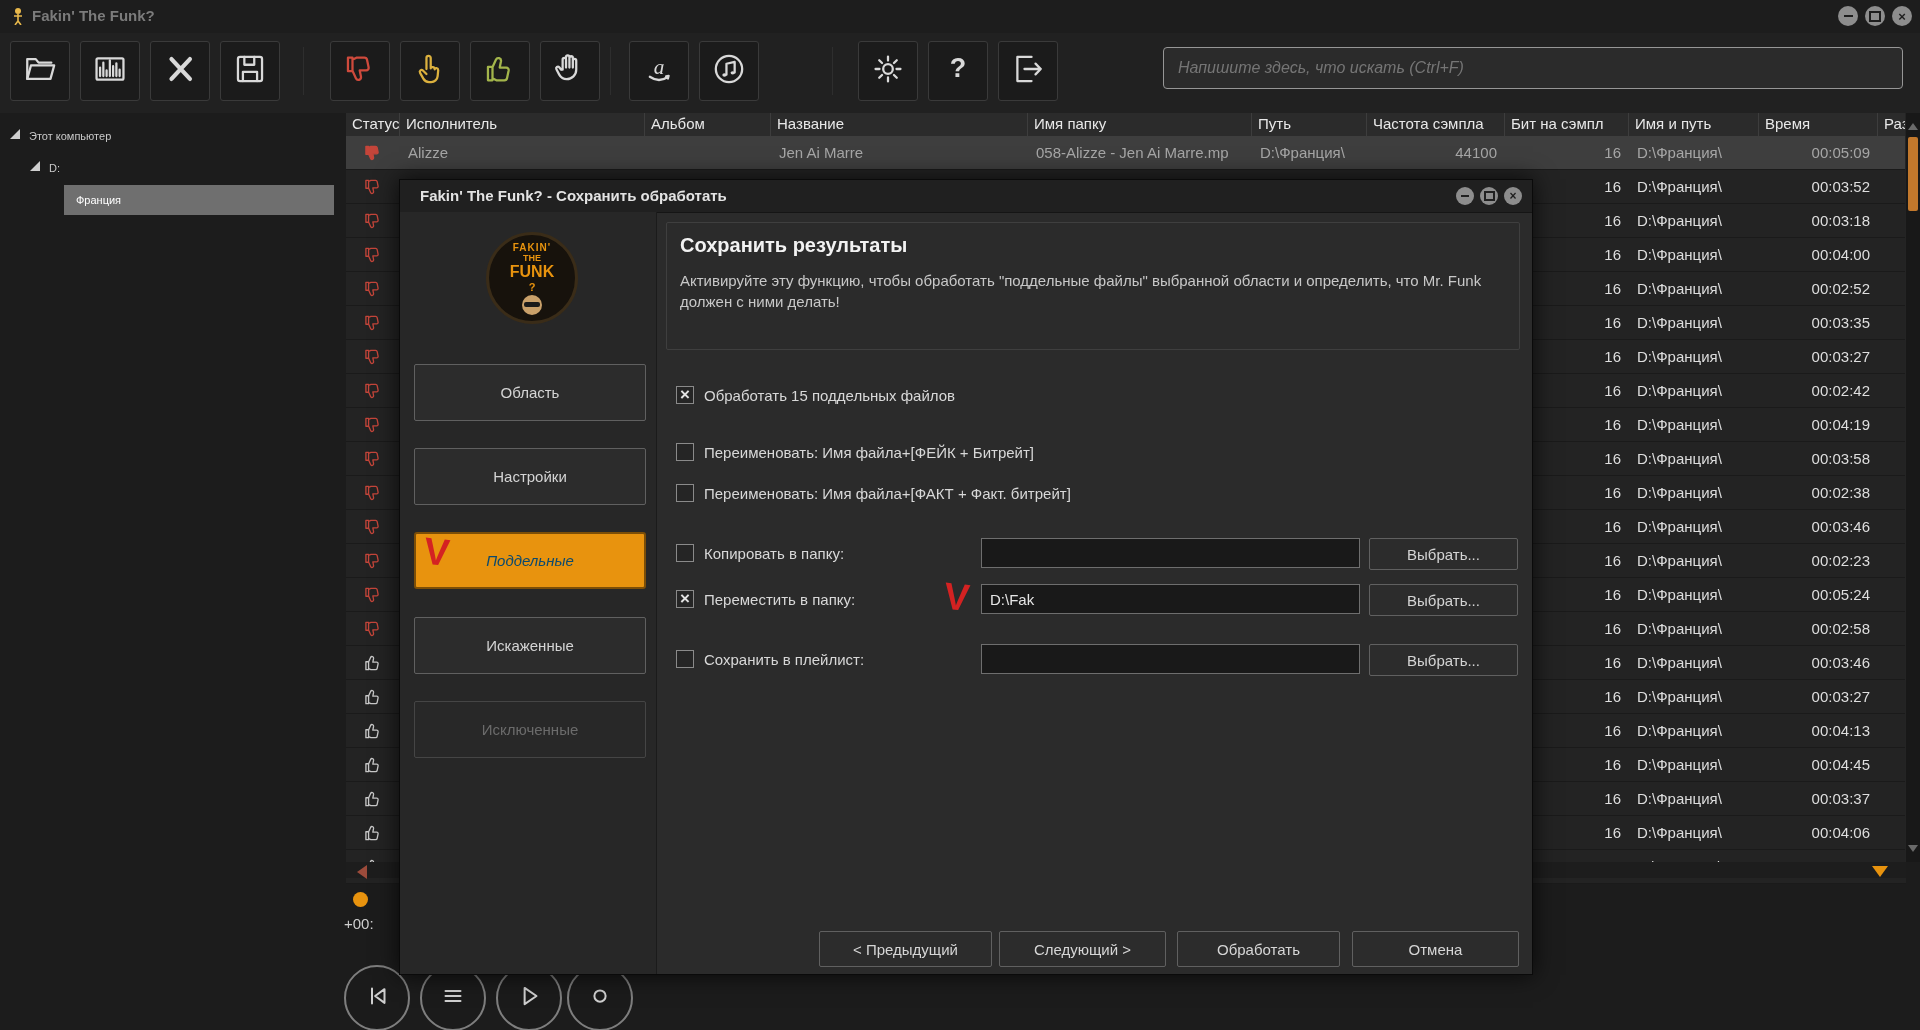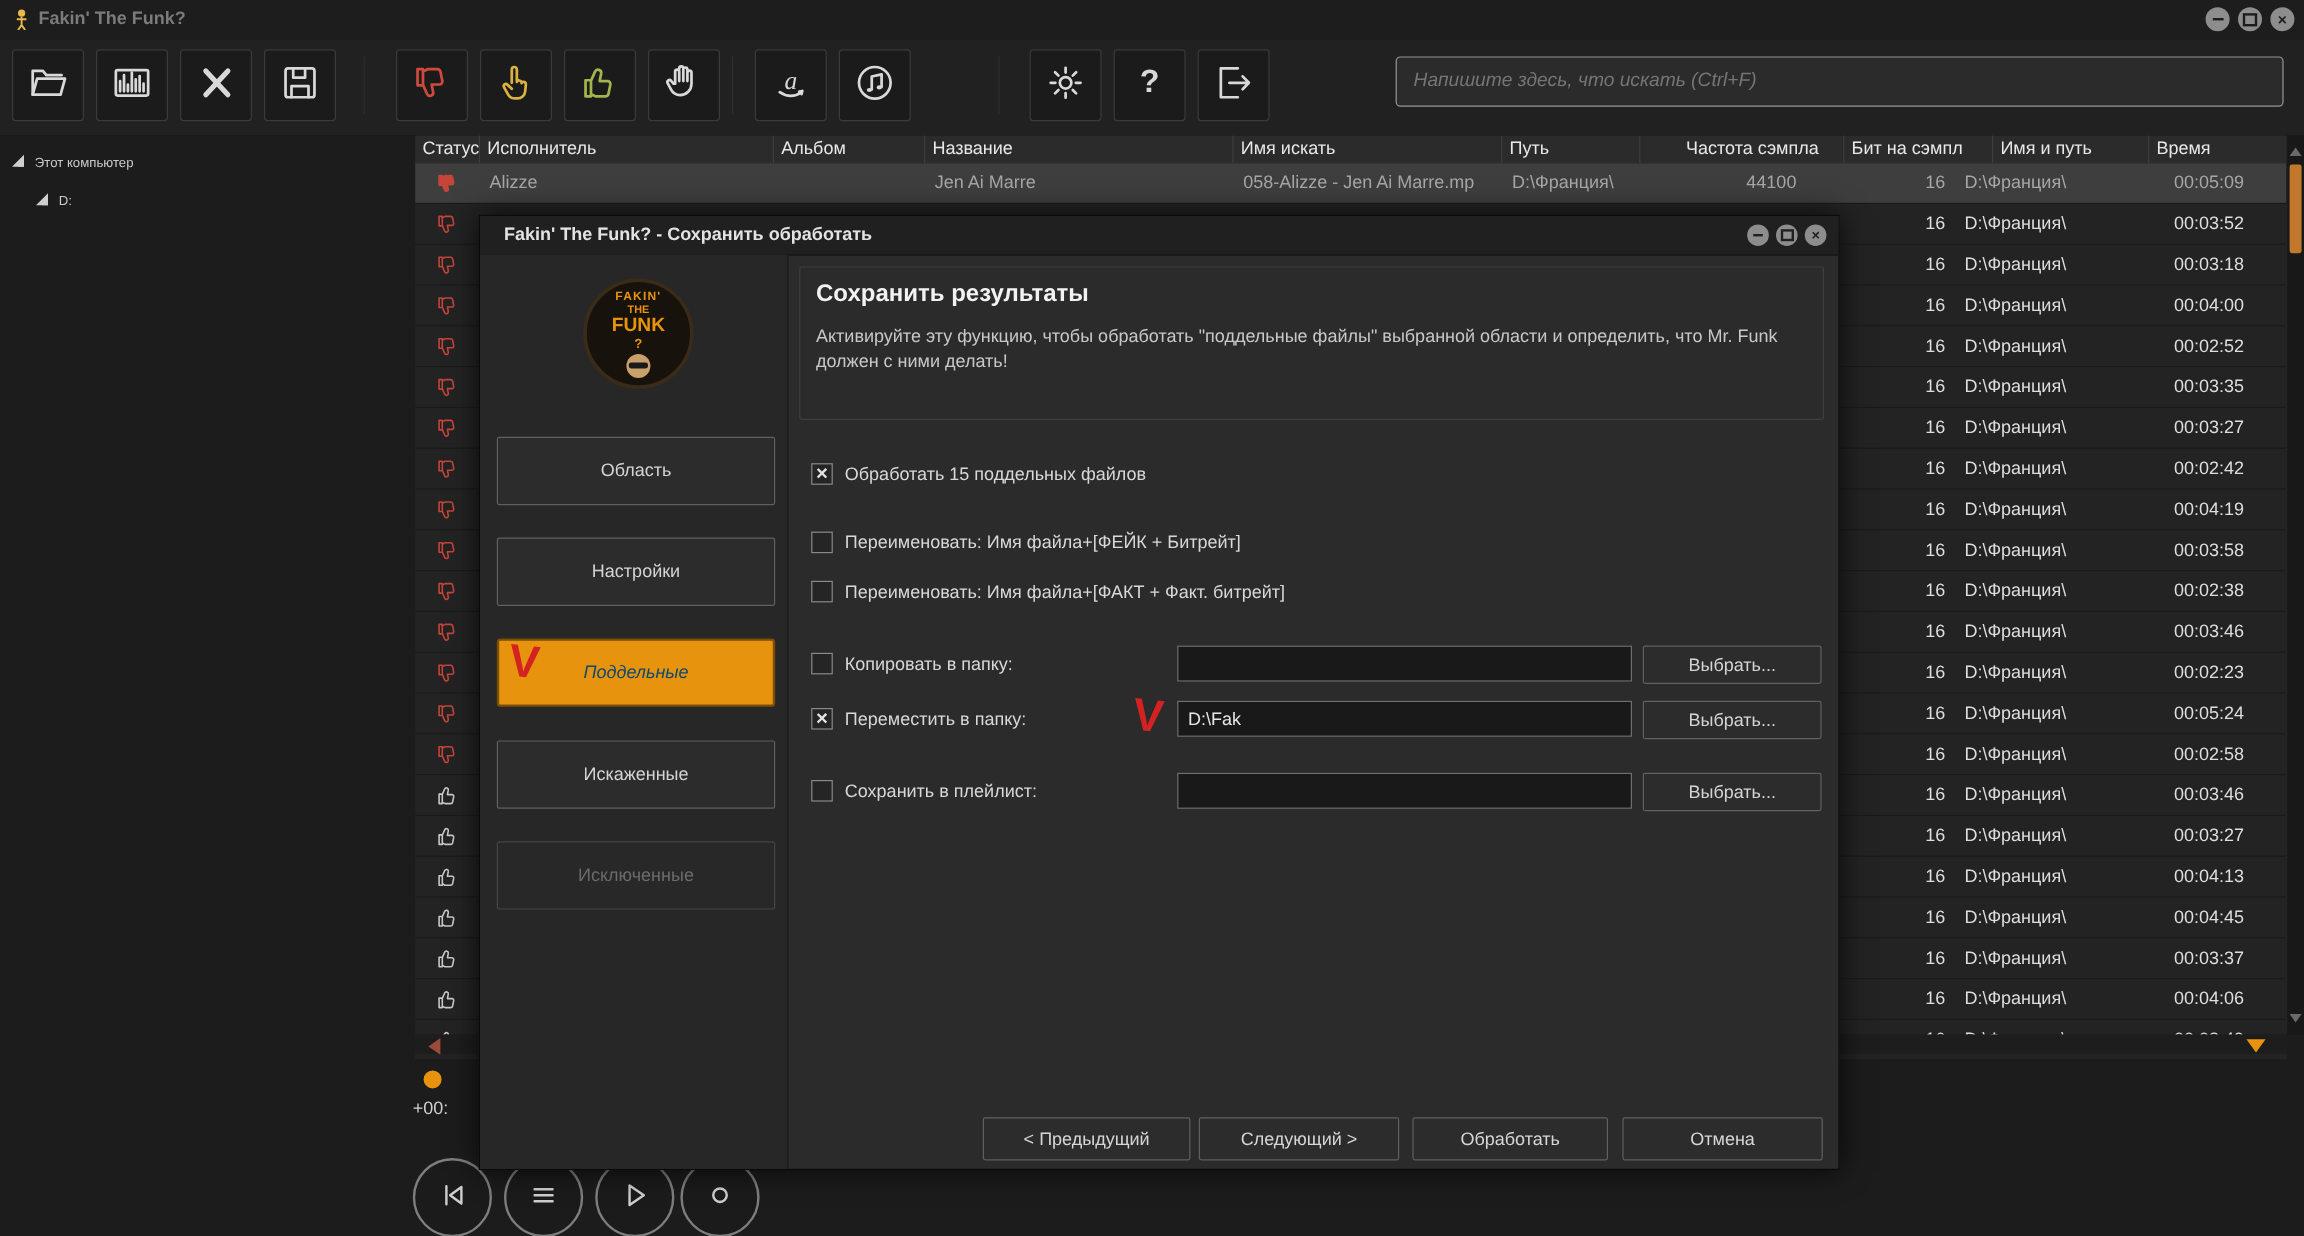--- a/index.html
+++ b/index.html
@@ -209,31 +209,34 @@
 
   <div class="tree" id="tree-panel">
       <div class="tree-item" style="top: 8px; left: 10px;">
         <span class="tri"></span>
         <span>Этот компьютер</span>
       </div>
       <div class="tree-item" style="top: 40px; left: 30px;">
         <span class="tri"></span>
         <span>D:</span>
       </div>
+      <div class="tree-item selected" style="top: 72px; left: 64px; width: 258px;">
+        <span>Франция</span>
+      </div>
     </div>
 
   <div class="table">
     <div class="t-header" id="table-header">
         <div class="t-hcell" style="width: 54px;">Статус</div>
         <div class="t-hcell" style="width: 245px;">Исполнитель</div>
         <div class="t-hcell" style="width: 126px;">Альбом</div>
         <div class="t-hcell" style="width: 257px;">Название</div>
-        <div class="t-hcell" style="width: 224px;">Имя искать</div>
+        <div class="t-hcell" style="width: 224px;">Имя папку</div>
         <div class="t-hcell" style="width: 115px;">Путь</div>
-        <div class="t-hcell" style="width: 138px; margin-left: 32px;">Частота сэмпла</div>
+        <div class="t-hcell" style="width: 138px;">Частота сэмпла</div>
         <div class="t-hcell" style="width: 124px;">Бит на сэмпл</div>
         <div class="t-hcell" style="width: 130px;">Имя и путь</div>
         <div class="t-hcell" style="width: 119px;">Время</div>
         <div class="t-hcell" style="width: 28px;">Разм</div>
       </div>
     <div class="t-rows" id="table-rows">
         <div class="t-row selected">
           <div class="t-cell status-cell" style="width: 54px; color: rgb(196, 69, 58);">
             <svg viewBox="0 0 24 24" fill="currentColor" stroke="currentColor" stroke-width="1.6" stroke-linecap="round" stroke-linejoin="round">
               <g transform="translate(0,24) scale(1,-1)">

